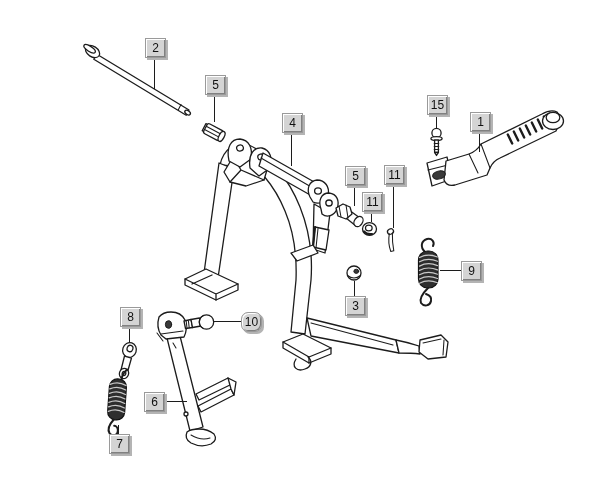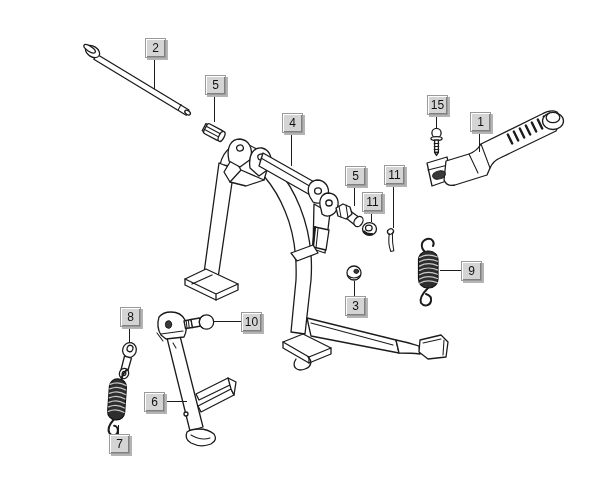--- a/index.html
+++ b/index.html
@@ -235,18 +235,18 @@
       <div class="callout" style="left: 205px; top: 75px;">5</div>
       <div class="callout" style="left: 282px; top: 113px;">4</div>
       <div class="callout" style="left: 427px; top: 95px;">15</div>
       <div class="callout" style="left: 470px; top: 112px;">1</div>
       <div class="callout" style="left: 345px; top: 166px;">5</div>
       <div class="callout" style="left: 384px; top: 165px;">11</div>
       <div class="callout" style="left: 362px; top: 192px;">11</div>
       <div class="callout" style="left: 461px; top: 261px;">9</div>
       <div class="callout" style="left: 345px; top: 296px;">3</div>
       <div class="callout" style="left: 120px; top: 307px;">8</div>
-      <div class="callout" style="left: 241px; top: 312px;">10</div>
+      <div class="callout" style="left: 241px; top: 312px; border-radius: 7px;">10</div>
       <div class="callout" style="left: 144px; top: 392px;">6</div>
       <div class="callout" style="left: 109px; top: 434px;">7</div>
     </div>
 
 </div>
 
 </body></html>

